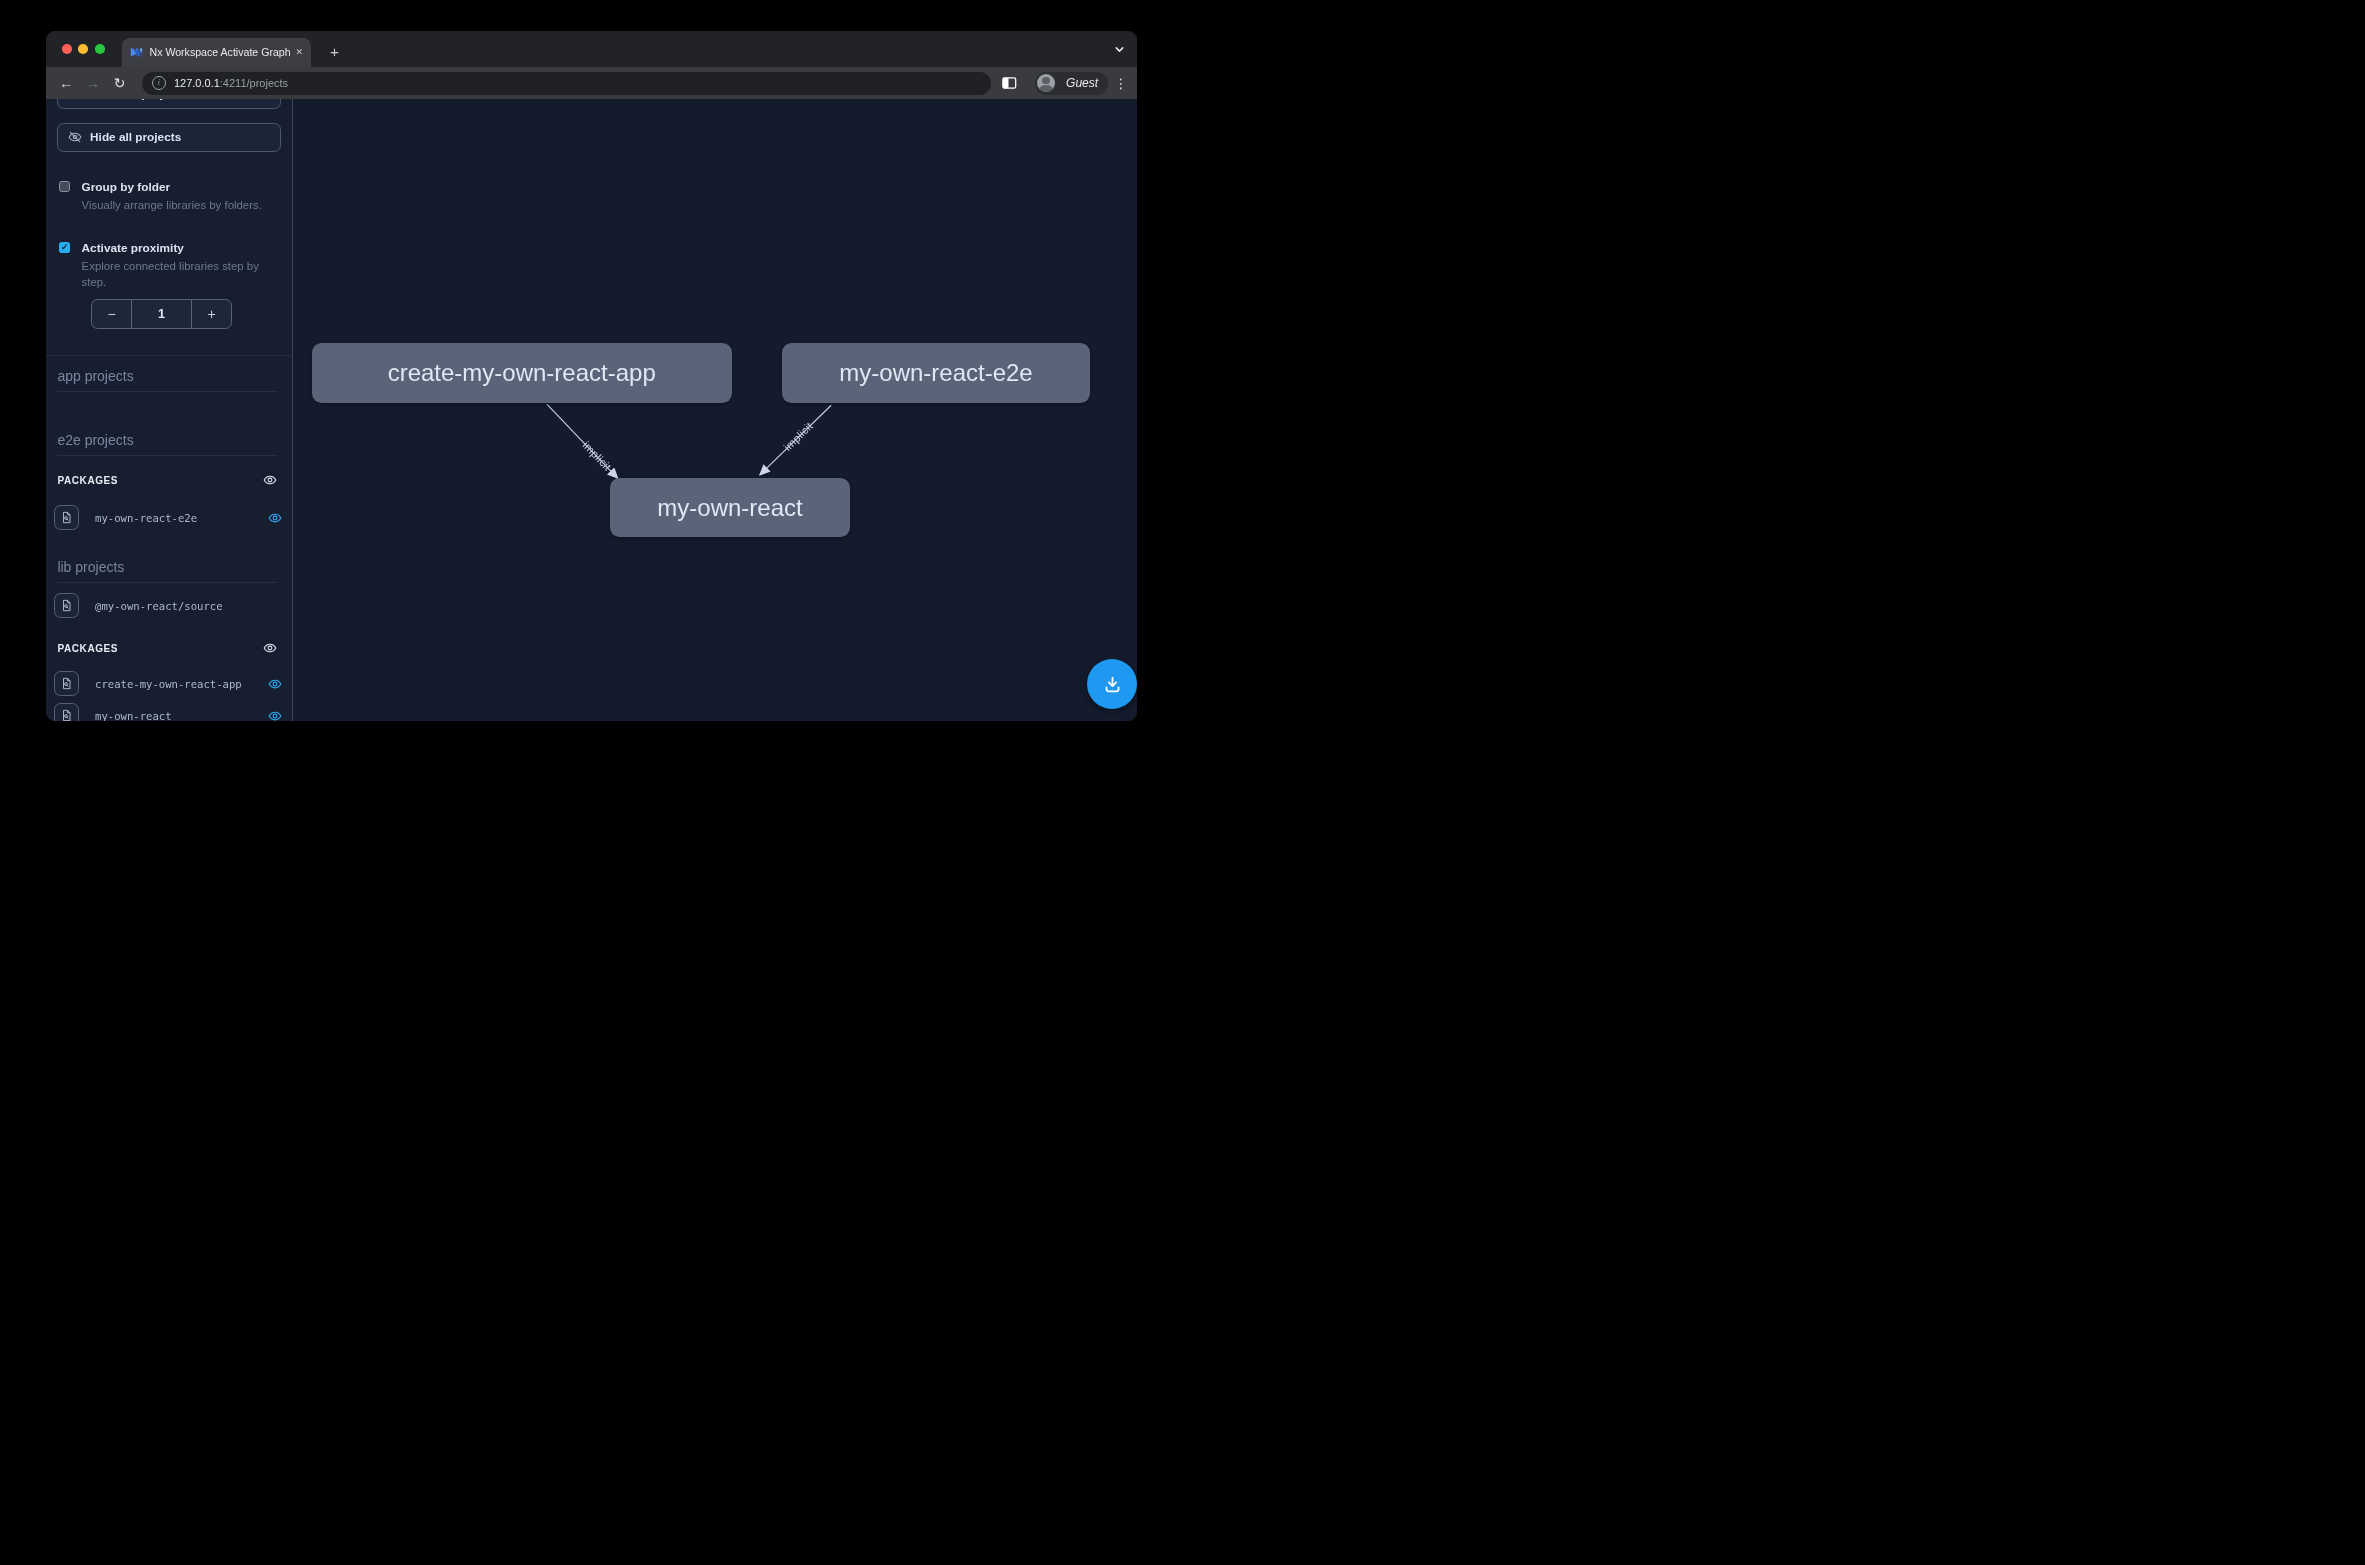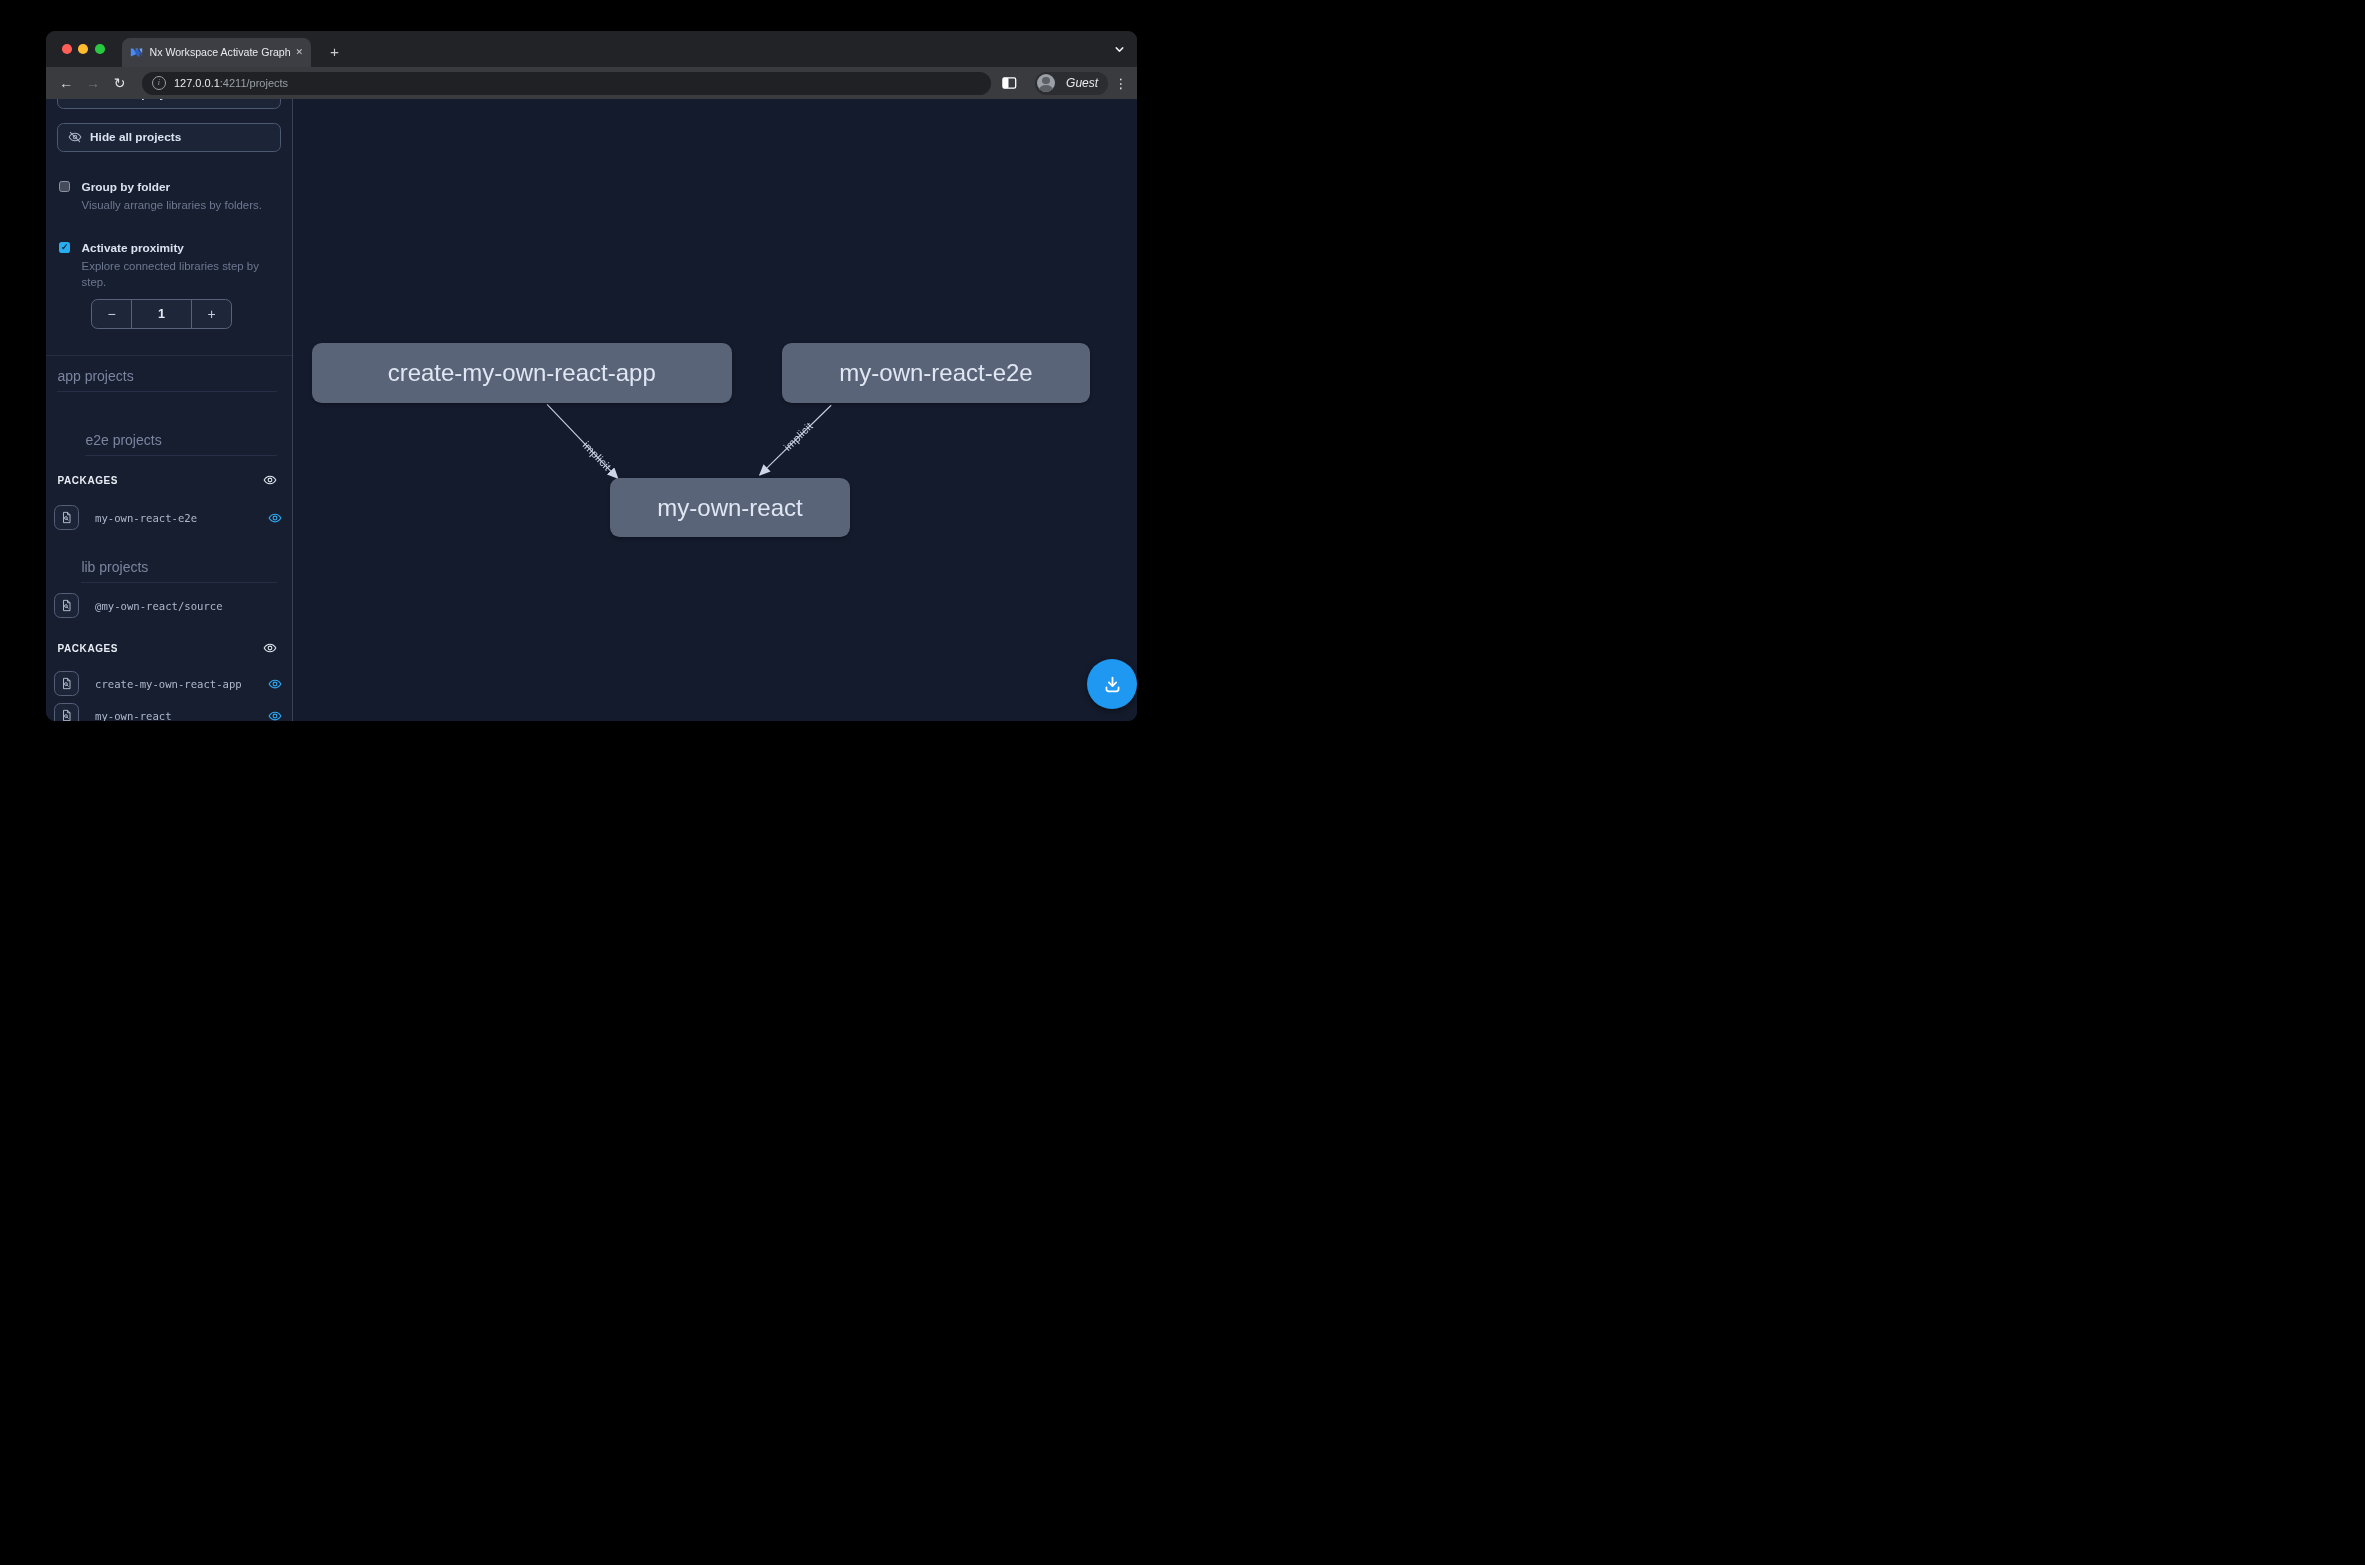--- a/index.html
+++ b/index.html
@@ -172,21 +172,21 @@
 
       <div class="stepper">
         <div>−</div>
         <div class="val">1</div>
         <div>+</div>
       </div>
 
       <div class="divider"></div>
 
       <div class="sec-h" style="top:269px;">app projects</div>
-      <div class="sec-h" style="top:333px;margin-left:28px;">e2e projects</div>
+      <div class="sec-h" style="top:333px;">e2e projects</div>
 
       <div class="pk-h" style="top:376px;">PACKAGES</div>
       <svg class="eye-abs" style="top:374px;" viewBox="0 0 24 24">
         <path d="M2 12s3.5-6.5 10-6.5S22 12 22 12s-3.5 6.5-10 6.5S2 12 2 12z" fill="none" stroke="#e5eaf2" stroke-width="1.8"></path>
         <circle cx="12" cy="12" r="3.2" fill="none" stroke="#e5eaf2" stroke-width="1.8"></circle>
       </svg>
 
       <div class="item" style="top:407px;">
         <div class="file-box">
           <svg width="13" height="13" viewBox="0 0 24 24">
@@ -196,21 +196,21 @@
             <line x1="12.9" y1="14.9" x2="15" y2="17" stroke="#c6cedf" stroke-width="1.6" stroke-linecap="round"></line>
           </svg>
         </div>
         <span class="name">my-own-react-e2e</span>
         <svg class="eye" viewBox="0 0 24 24">
           <path d="M2 12s3.5-6.5 10-6.5S22 12 22 12s-3.5 6.5-10 6.5S2 12 2 12z" fill="none" stroke="#2fa9f2" stroke-width="2"></path>
           <circle cx="12" cy="12" r="3.2" fill="none" stroke="#2fa9f2" stroke-width="2"></circle>
         </svg>
       </div>
 
-      <div class="sec-h" style="top:460px;margin-left:24px;">lib projects</div>
+      <div class="sec-h" style="top:460px;">lib projects</div>
 
       <div class="item" style="top:495px;text-align:right;">
         <div class="file-box">
           <svg width="13" height="13" viewBox="0 0 24 24">
             <path d="M6.5 2.5h7.5l4.5 4.5v14.5H6.5z" fill="none" stroke="#c6cedf" stroke-width="1.6" stroke-linejoin="round"></path>
             <path d="M14 2.5V7h4.5" fill="none" stroke="#c6cedf" stroke-width="1.6" stroke-linejoin="round"></path>
             <circle cx="11" cy="13" r="2.6" fill="none" stroke="#c6cedf" stroke-width="1.6"></circle>
             <line x1="12.9" y1="14.9" x2="15" y2="17" stroke="#c6cedf" stroke-width="1.6" stroke-linecap="round"></line>
           </svg>
         </div>

